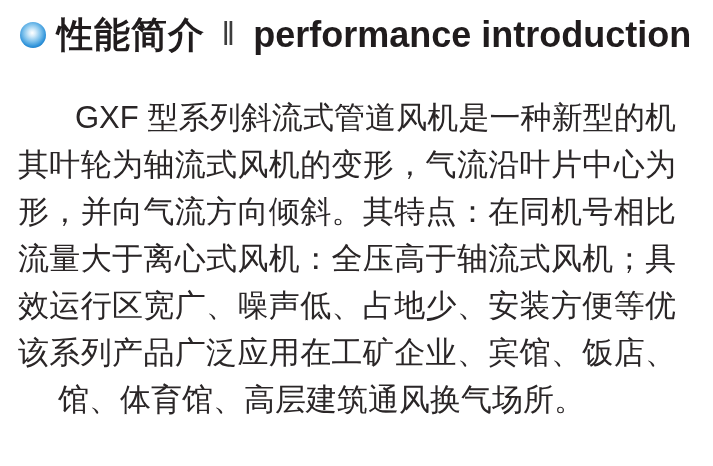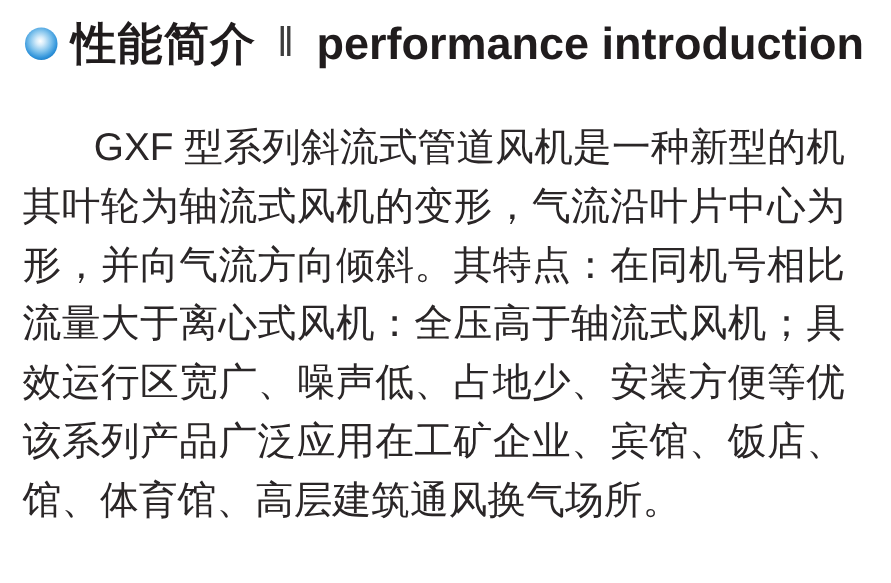--- a/index.html
+++ b/index.html
@@ -63,20 +63,21 @@
   .para .line {
     text-align: justify;
     text-align-last: justify;
     height: 47px;
     overflow: hidden;
   }
   .para .line.indent { text-indent: 57px; }
   .para .line.last {
     text-align: center;
     text-align-last: left;
+    margin-left: 40px;
   }
 </style>
 </head>
 <body>
 
 <div class="page">
 
   <div class="header">
     <span class="sphere"></span>
     <h1 class="title">

